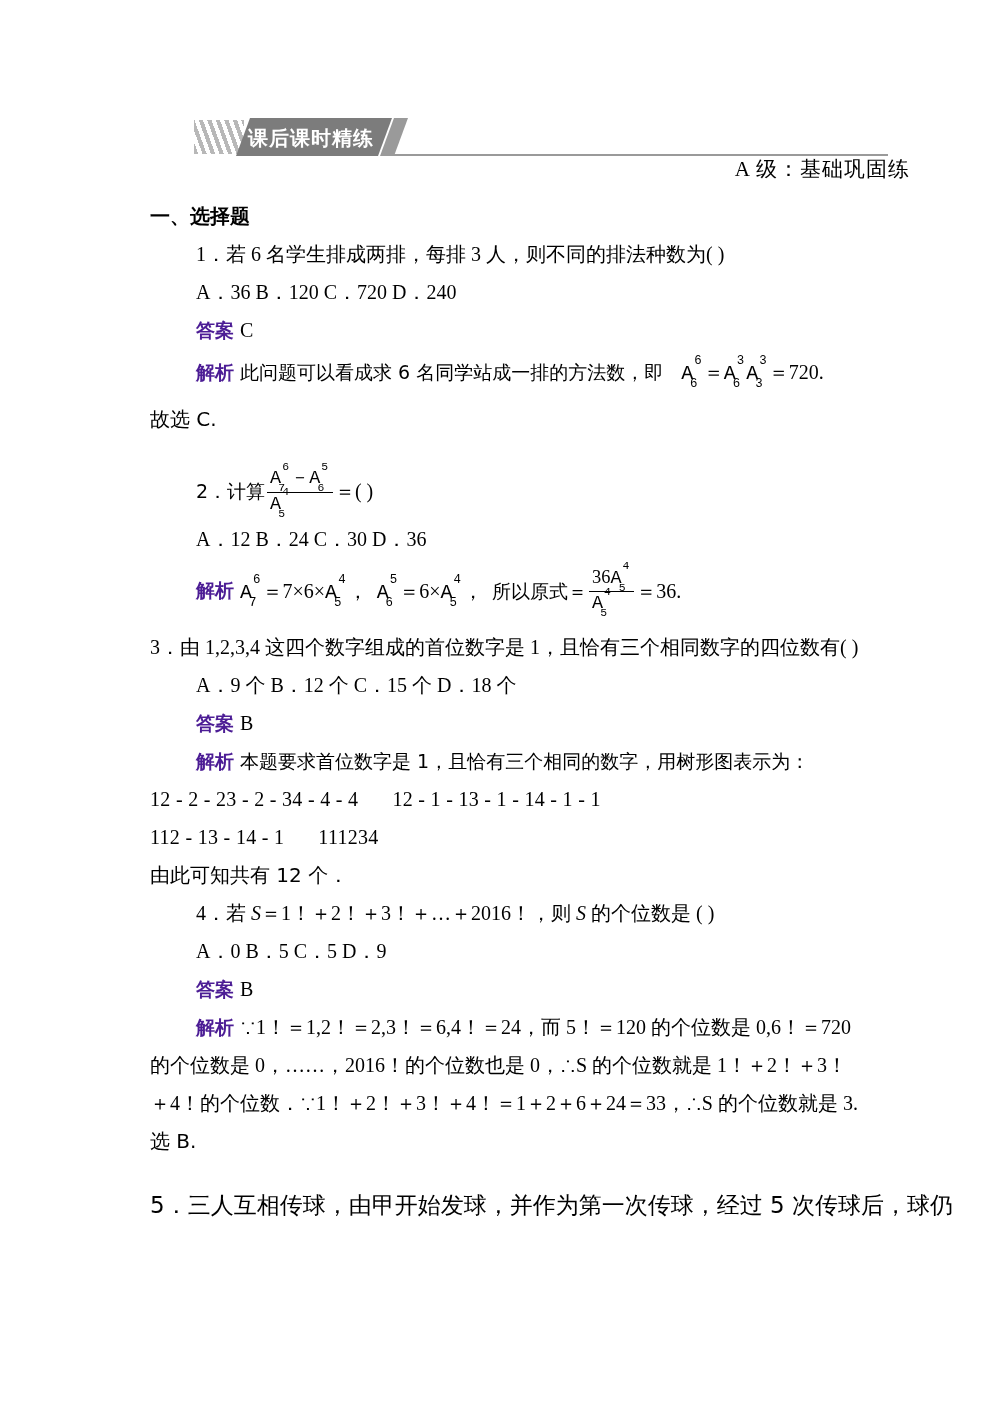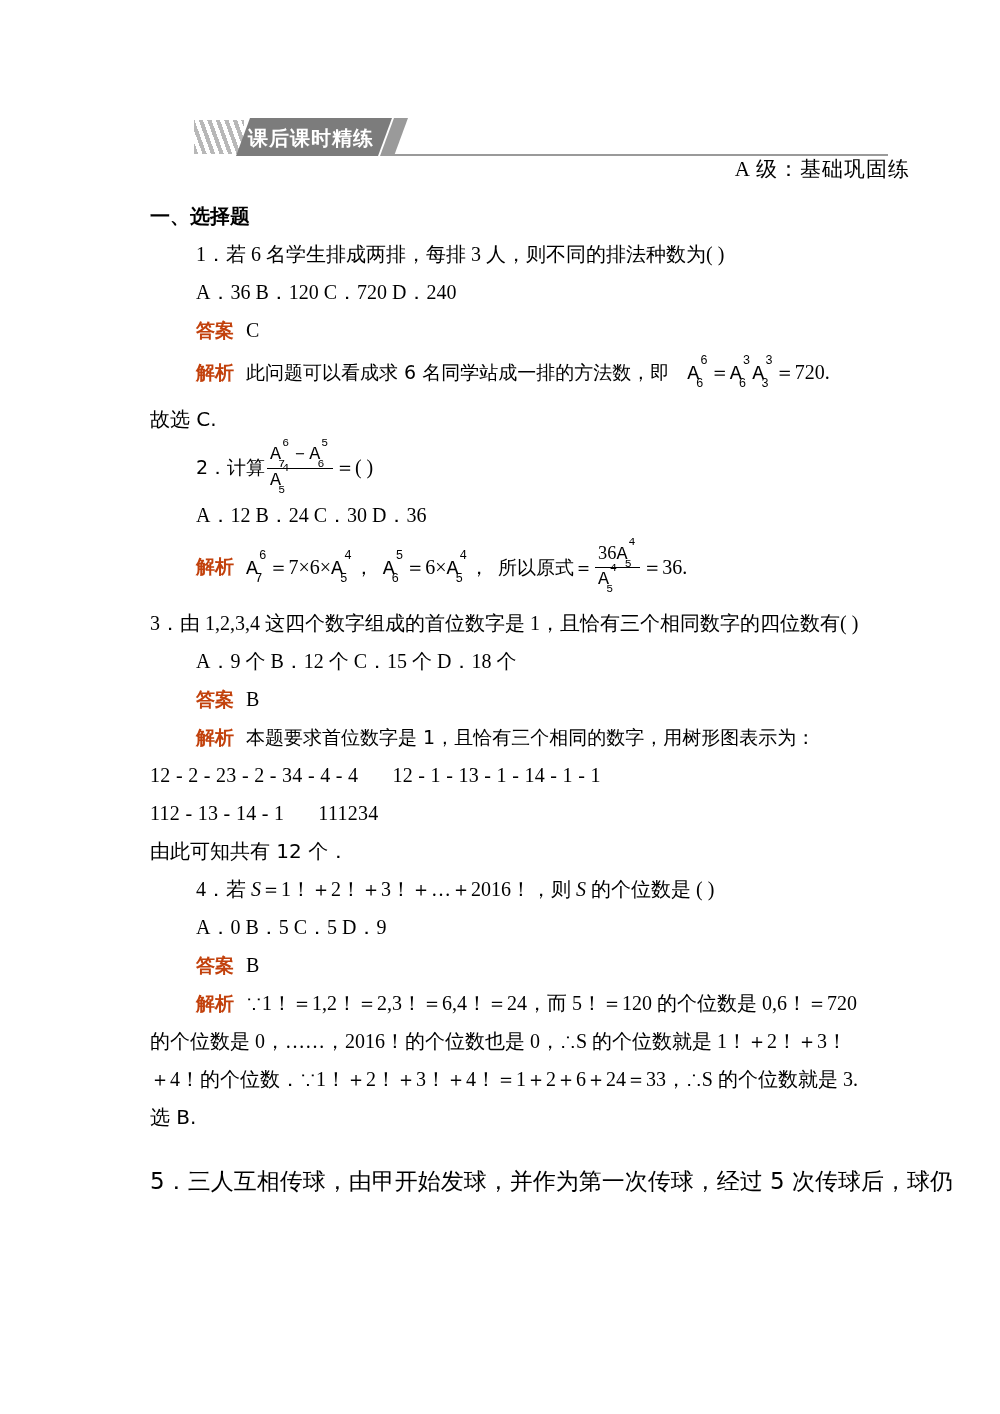--- a/index.html
+++ b/index.html
@@ -108,25 +108,25 @@
   p.wrap {
     white-space: normal;
   }
   .ind {
     padding-left: 46px;
   }
   .ind0 {
     padding-left: 0px;
   }
   .lbl {
-    color: #c2410c;
+    color: #4c1d95;
     font-family: "DejaVu Sans", "Liberation Sans", sans-serif;
     font-size: 19px;
     font-weight: bold;
-    margin-right: 12px;
+    margin-right: 6px;
   }
   .cn {
     font-family: "DejaVu Sans", "Liberation Sans", sans-serif;
     font-size: 19px;
   }
   .sbhead {
     font-family: "DejaVu Sans", "Liberation Sans", sans-serif;
     font-size: 19px;
     font-weight: bold;
   }
@@ -204,21 +204,21 @@
     <p class="line ind">1．若 6 名学生排成两排，每排 3 人，则不同的排法种数为(        )</p>
     <p class="line ind">A．36   B．120   C．720   D．240</p>
     <p class="line ind">
       <span class="lbl">答案</span><span>C</span>
     </p>
     <p class="line ind">
       <span class="lbl">解析</span><span class="cn">此问题可以看成求 6 名同学站成一排的方法数，即</span><span class="gap-s"></span><span class="A"><span>A</span><sup>6</sup><sub>6</sub></span>＝<span class="A"><span>A</span><sup>3</sup><sub>6</sub></span><span class="A"><span>A</span><sup>3</sup><sub>3</sub></span>＝<span>720.</span>
     </p>
     <p class="line ind0 cn">故选 C.</p>
 
-    <p class="line ind q-frac" style="line-height:58px;">
+    <p class="line ind q-frac" style="line-height:58px;margin-top:24px;">
       <span class="cn">2．计算</span><span class="frac"><span class="num"><span class="A"><span>A</span><sup>6</sup><sub>7</sub></span><span>－</span><span class="A"><span>A</span><sup>5</sup><sub>6</sub></span></span><span class="den"><span class="A"><span>A</span><sup>4</sup><sub>5</sub></span></span></span><span>＝(        )</span>
     </p>
     <p class="line ind">A．12        B．24   C．30        D．36</p>
     <p class="line ind" style="line-height:58px;">
       <span class="lbl">解析</span><span class="A"><span>A</span><sup>6</sup><sub>7</sub></span><span>＝7×6×</span><span class="A"><span>A</span><sup>4</sup><sub>5</sub></span>，<span class="gap-xs"></span><span class="A"><span>A</span><sup>5</sup><sub>6</sub></span><span>＝6×</span><span class="A"><span>A</span><sup>4</sup><sub>5</sub></span>，<span class="gap-xs"></span><span class="cn">所以原式＝</span><span class="frac"><span class="num"><span>36</span><span class="A"><span>A</span><sup>4</sup><sub>5</sub></span></span><span class="den"><span class="A"><span>A</span><sup>4</sup><sub>5</sub></span></span></span><span>＝36.</span>
     </p>
 
     <p class="line wrap ind" style="text-indent:0;padding-left:46px;margin-left:-46px;padding-right:0;">3．由 1,2,3,4 这四个数字组成的首位数字是 1，且恰有三个相同数字的四位数有(        )</p>
     <p class="line ind">A．9 个   B．12 个   C．15 个   D．18 个</p>
     <p class="line ind">

